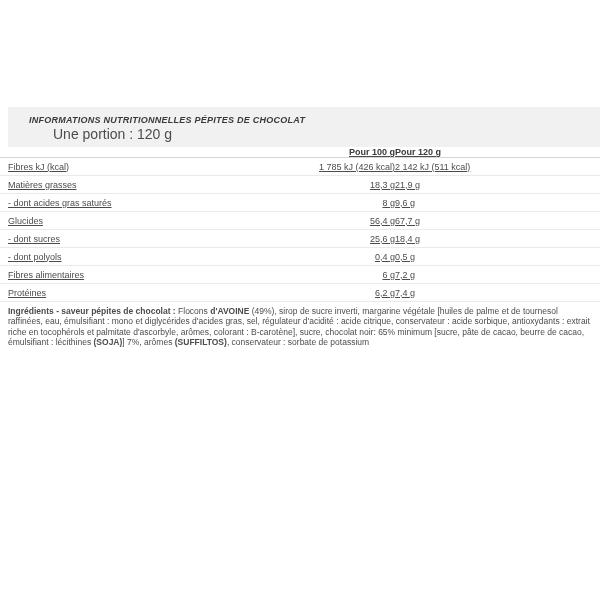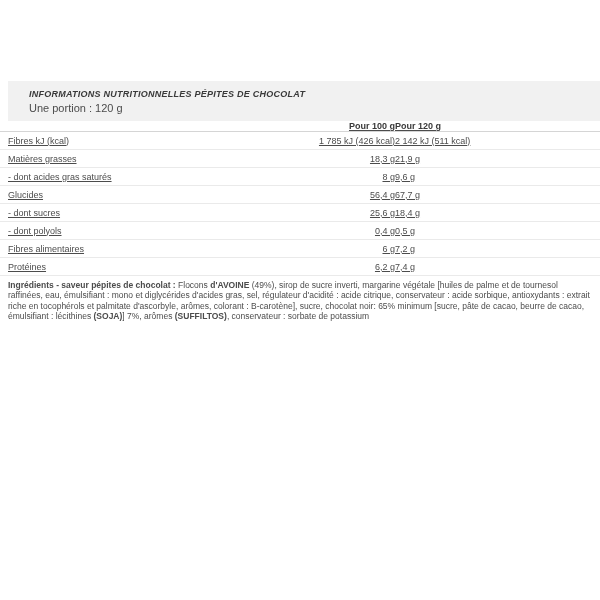--- a/index.html
+++ b/index.html
@@ -8,44 +8,45 @@
     background: #ffffff;
   }
   body {
     width: 600px;
     height: 600px;
     font-family: "Liberation Sans", sans-serif;
     color: #4c4c4c;
     overflow: hidden;
   }
   .page {
-    padding-top: 81px;
+    padding-top: 107px;
   }
   
   .band {
     margin-left: 8px;
     height: 40px;
     box-sizing: border-box;
     background: #f1f1f1;
     padding: 8px 0 0 21px;
   }
   .band h2 {
     margin: 0;
     font-size: 9px;
     font-weight: bold;
     font-style: italic;
     letter-spacing: 0.25px;
     color: #3a3a3a;
     line-height: 11px;
   }
   .band .portion {
     margin-top: 3px;
-    font-size: 11px;
+    font-size: 14px;
     line-height: 11px;
     color: #4c4c4c;
+    margin-left: 24px;
   }
   
   .table {
     width: 600px;
     text-decoration: underline;
   }
   .row {
     display: flex;
     align-items: center;
     height: 17px;

